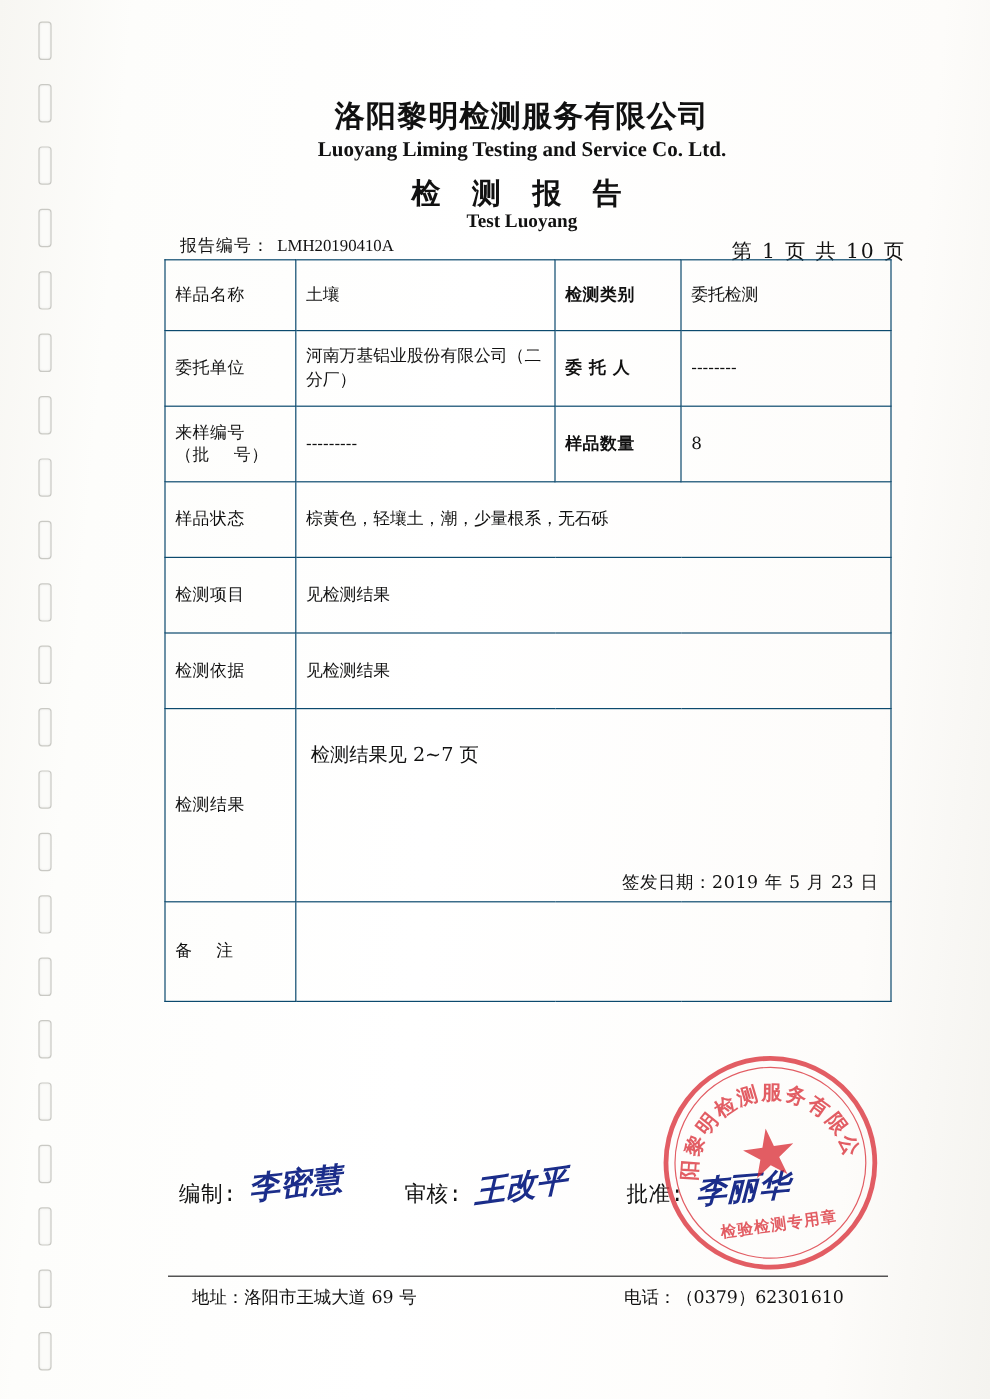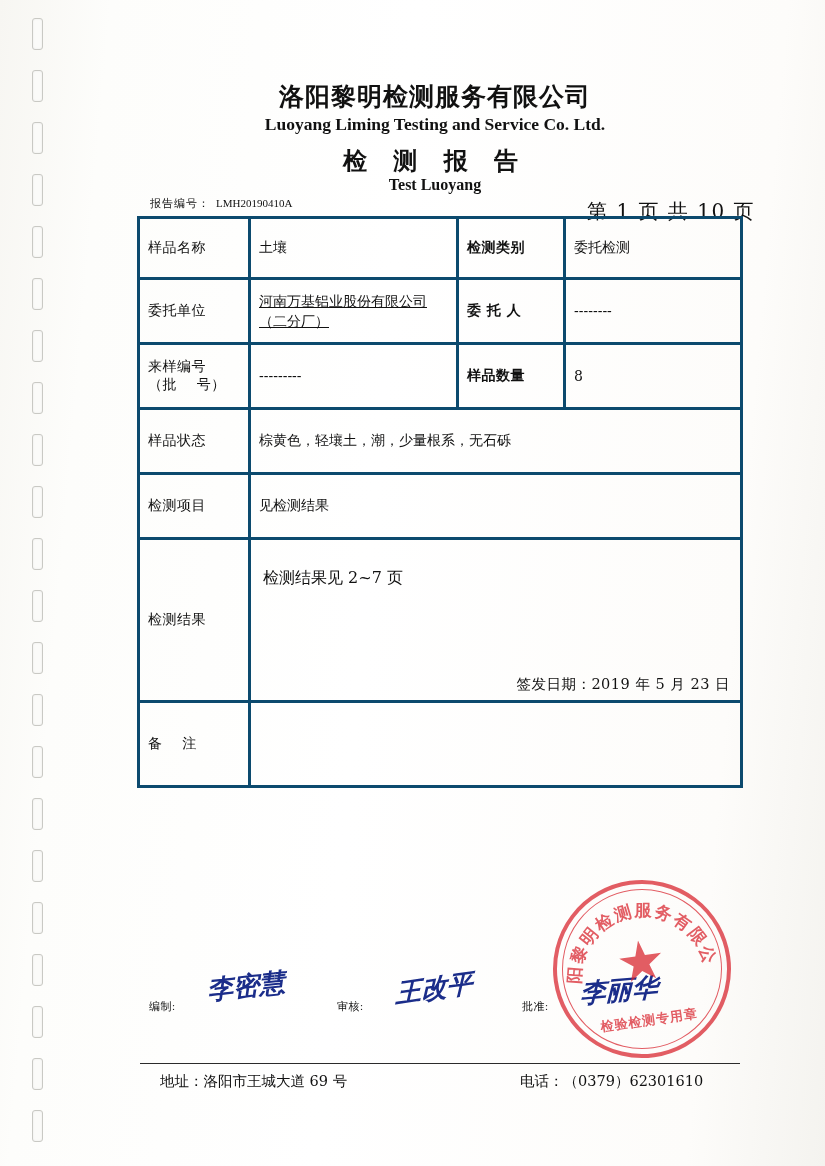--- a/index.html
+++ b/index.html
@@ -80,48 +80,48 @@
     top: 176px;
     font-size: 16px;
     font-weight: bold;
   }
 
   
   .repno {
     position: absolute;
     left: 150px;
     top: 196px;
-    font-size: 11px;
+    font-size: 14px;
     font-family: "DejaVu Serif", serif;
   }
   .repno .label { letter-spacing: 1px; }
   .repno .value {
     font-family: "Liberation Serif", serif;
     margin-left: 6px;
   }
   .pageno {
     position: absolute;
     right: 70px;
     top: 198px;
-    font-size: 20px;
+    font-size: 17px;
     font-family: "DejaVu Serif", serif;
     letter-spacing: 1.5px;
   }
 
   
   table.main {
     position: absolute;
     left: 137px;
     top: 216px;
     width: 606px;
     border-collapse: collapse;
     table-layout: fixed;
   }
   table.main td {
-    border: 3px solid #0c4a6e;
+    border: 1px solid #0c4a6e;
     padding: 0 8px;
     font-size: 14px;
     vertical-align: middle;
     font-family: "DejaVu Serif", serif;
   }
   td.lbl {
     width: 92px;
     font-size: 14.5px;
     letter-spacing: 0.5px;
     padding-left: 10px;
@@ -147,21 +147,20 @@
   tr.r4 td { height: 62px; }
   tr.r5 td { height: 60px; }
   tr.r6 td { height: 62px; }
   tr.r7 td { height: 62px; }
   tr.r8 td { height: 62px; }
   tr.r9 td { height: 160px; }
   tr.r10 td { height: 82px; }
 
   td.val.multiline {
     line-height: 1.45;
-    text-decoration: underline;
   }
 
   
   .results-cell {
     position: relative;
     vertical-align: top !important;
     padding-top: 0 !important;
   }
   .results-text {
     position: absolute;
@@ -185,24 +184,24 @@
   
   .sigrow {
     position: absolute;
     left: 137px;
     top: 967px;
     width: 606px;
     height: 62px;
   }
   .sig-item {
     position: absolute;
-    font-size: 11px;
-    font-family: Liberation Serif, serif;
+    font-size: 18px;
+    font-family: Liberation Mono, monospace;
     letter-spacing: 0.5px;
-    top: 32px;
+    top: 16px;
   }
   .sig-compile { left: 12px; }
   .sig-review { left: 200px; }
   .sig-approve { left: 385px; }
 
   .handwrite {
     position: absolute;
     font-family: "DejaVu Serif", serif;
     color: #1b2d8a;
     font-style: italic;
@@ -351,20 +350,24 @@
       <td class="val">8</td>
     </tr>
     <tr class="r6">
       <td class="lbl">样品状态</td>
       <td class="val cn" colspan="3">棕黄色，轻壤土，潮，少量根系，无石砾</td>
     </tr>
     <tr class="r7">
       <td class="lbl">检测项目</td>
       <td class="val cn" colspan="3">见检测结果</td>
     </tr>
+    <tr class="r8">
+      <td class="lbl">检测依据</td>
+      <td class="val cn" colspan="3">见检测结果</td>
+    </tr>
     <tr class="r9">
       <td class="lbl vcenter-lbl">检测结果</td>
       <td class="val results-cell" colspan="3">
         <span class="results-text">检测结果见 2~7 页</span>
         <span class="issue-date">签发日期：2019 年 5 月 23 日</span>
       </td>
     </tr>
     <tr class="r10">
       <td class="lbl">备    注</td>
       <td class="val cn" colspan="3"></td>

